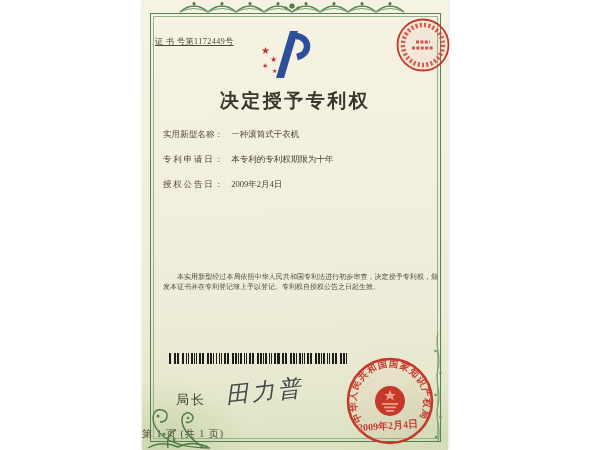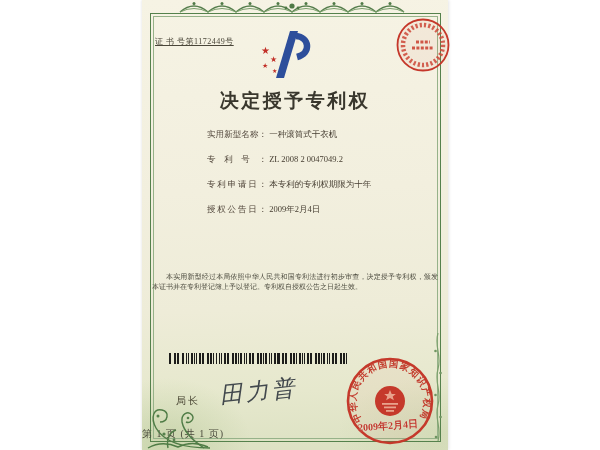--- a/index.html
+++ b/index.html
@@ -23,35 +23,35 @@
 
   .certno { position:absolute; left:13px; top:36px; font-size:8px; letter-spacing:.5px;
     color:#4a4639;text-decoration:underline; }
 
   .title { position:absolute; left:0; right:0; top:88px; text-align:center;
     font-size:19px; font-weight:700; letter-spacing:2.5px; color:#39372d; }
 
   .fields { position:absolute; left:21px; top:129px; right:16px; }
   .frow { height:25px; font-size:8.5px; color:#4c4337; white-space:nowrap; }
   .flabel { display:inline-block; width:60px; text-align:justify; text-align-last:justify;
-    color:#50453a;margin-left:44px; }
-  .fvalue { margin-left:0; color:#453d31; }
+    color:#50453a; }
+  .fvalue { margin-left:6px; color:#453d31; }
 
   .paras { position:absolute; left:10px; right:10px; top:272px;
     font-size:7px; line-height:10.4px; color:#4b4a3e; text-align:justify; }
-  .paras p { text-indent:2em; margin-bottom:2px; }
+  .paras p { text-indent:2em; margin-bottom:2px;padding-left:11px; }
 
   .barcode { position:absolute; left:27px; top:353px; width:178px; height:11px;
     background:repeating-linear-gradient(90deg,
       #1d1d1b 0px, #1d1d1b 1.6px, rgba(0,0,0,0) 1.6px, rgba(0,0,0,0) 2.6px,
       #1d1d1b 2.6px, #1d1d1b 3.2px, rgba(0,0,0,0) 3.2px, rgba(0,0,0,0) 5.1px,
       #1d1d1b 5.1px, #1d1d1b 7px,   rgba(0,0,0,0) 7px,   rgba(0,0,0,0) 8.3px); }
 
   .director { position:absolute; left:34px; top:381px; }
-  .director-label { font-size:10px; color:#45412f; letter-spacing:2px; }
+  .director-label { font-size:13px; color:#45412f; letter-spacing:2px; }
   .signature { display:inline-block; margin-left:16px; font-size:23px; color:#2c333c;
     font-family:"DejaVu Sans","Liberation Sans",sans-serif; font-style:italic;
     transform:rotate(-6deg) translateY(-5px); letter-spacing:3px; opacity:.88; }
 
   .footer { position:absolute; left:0; right:0; top:427px; text-align:left;
     font-size:10px; letter-spacing:1px; color:#4a4a3c; }
 
   .logo { position:absolute; left:117px; top:30px; }
   .stamp-small { position:absolute; left:253px; top:17px; }
   .seal-big { position:absolute; left:198px; top:351px; }
@@ -108,24 +108,20 @@
       <line x1="17" y1="31" x2="39" y2="31" stroke="#cc4737" stroke-width="3" stroke-dasharray="3 1.4" opacity=".9"></line>
     </svg>
 
     <div class="certno">证 书 号第1172449号</div>
     <div class="title">决定授予专利权</div>
 
     <div class="fields">
       <div class="frow">
         <span class="flabel">实用新型名称：</span>
         <span class="fvalue">一种滚筒式干衣机</span>
-      </div>
-      <div class="frow">
-        <span class="flabel">专利号：</span>
-        <span class="fvalue">ZL 2008 2 0047049.2</span>
       </div>
       <div class="frow">
         <span class="flabel">专利申请日：</span>
         <span class="fvalue">本专利的专利权期限为十年</span>
       </div>
       <div class="frow">
         <span class="flabel">授权公告日：</span>
         <span class="fvalue">2009年2月4日</span>
       </div>
     </div>

